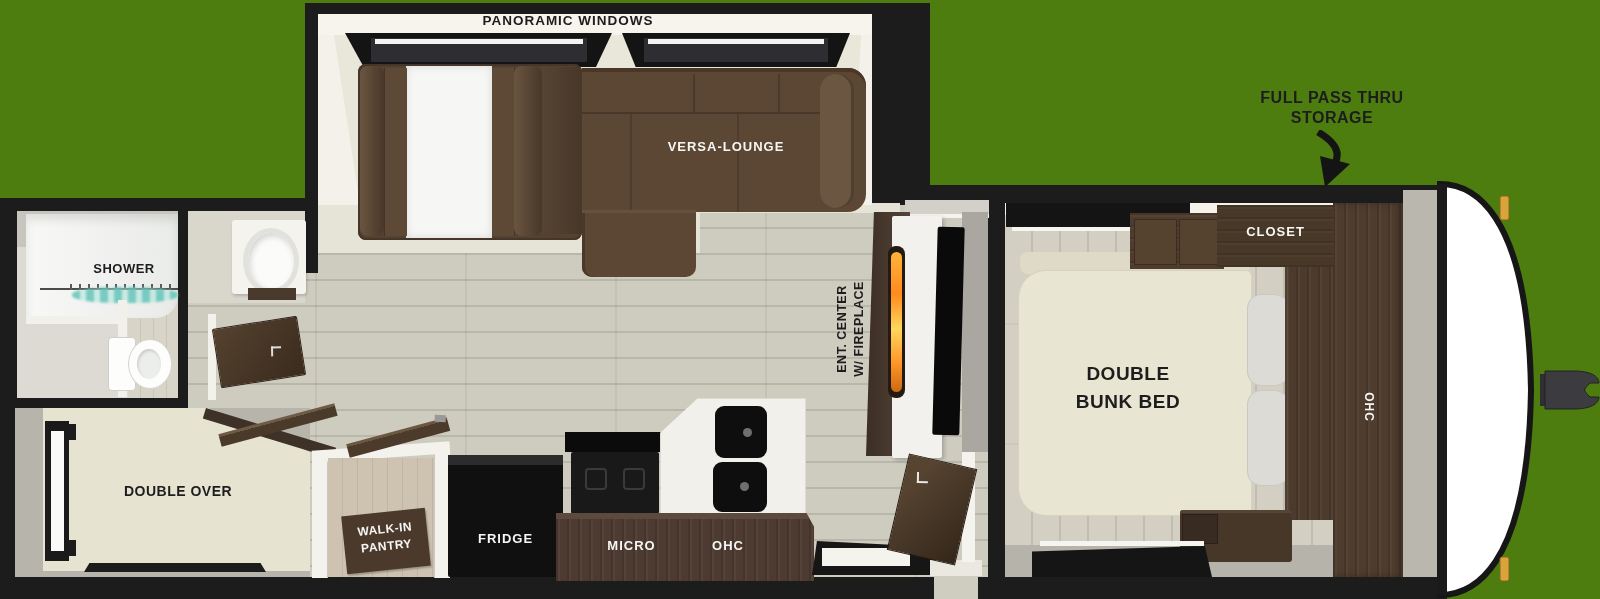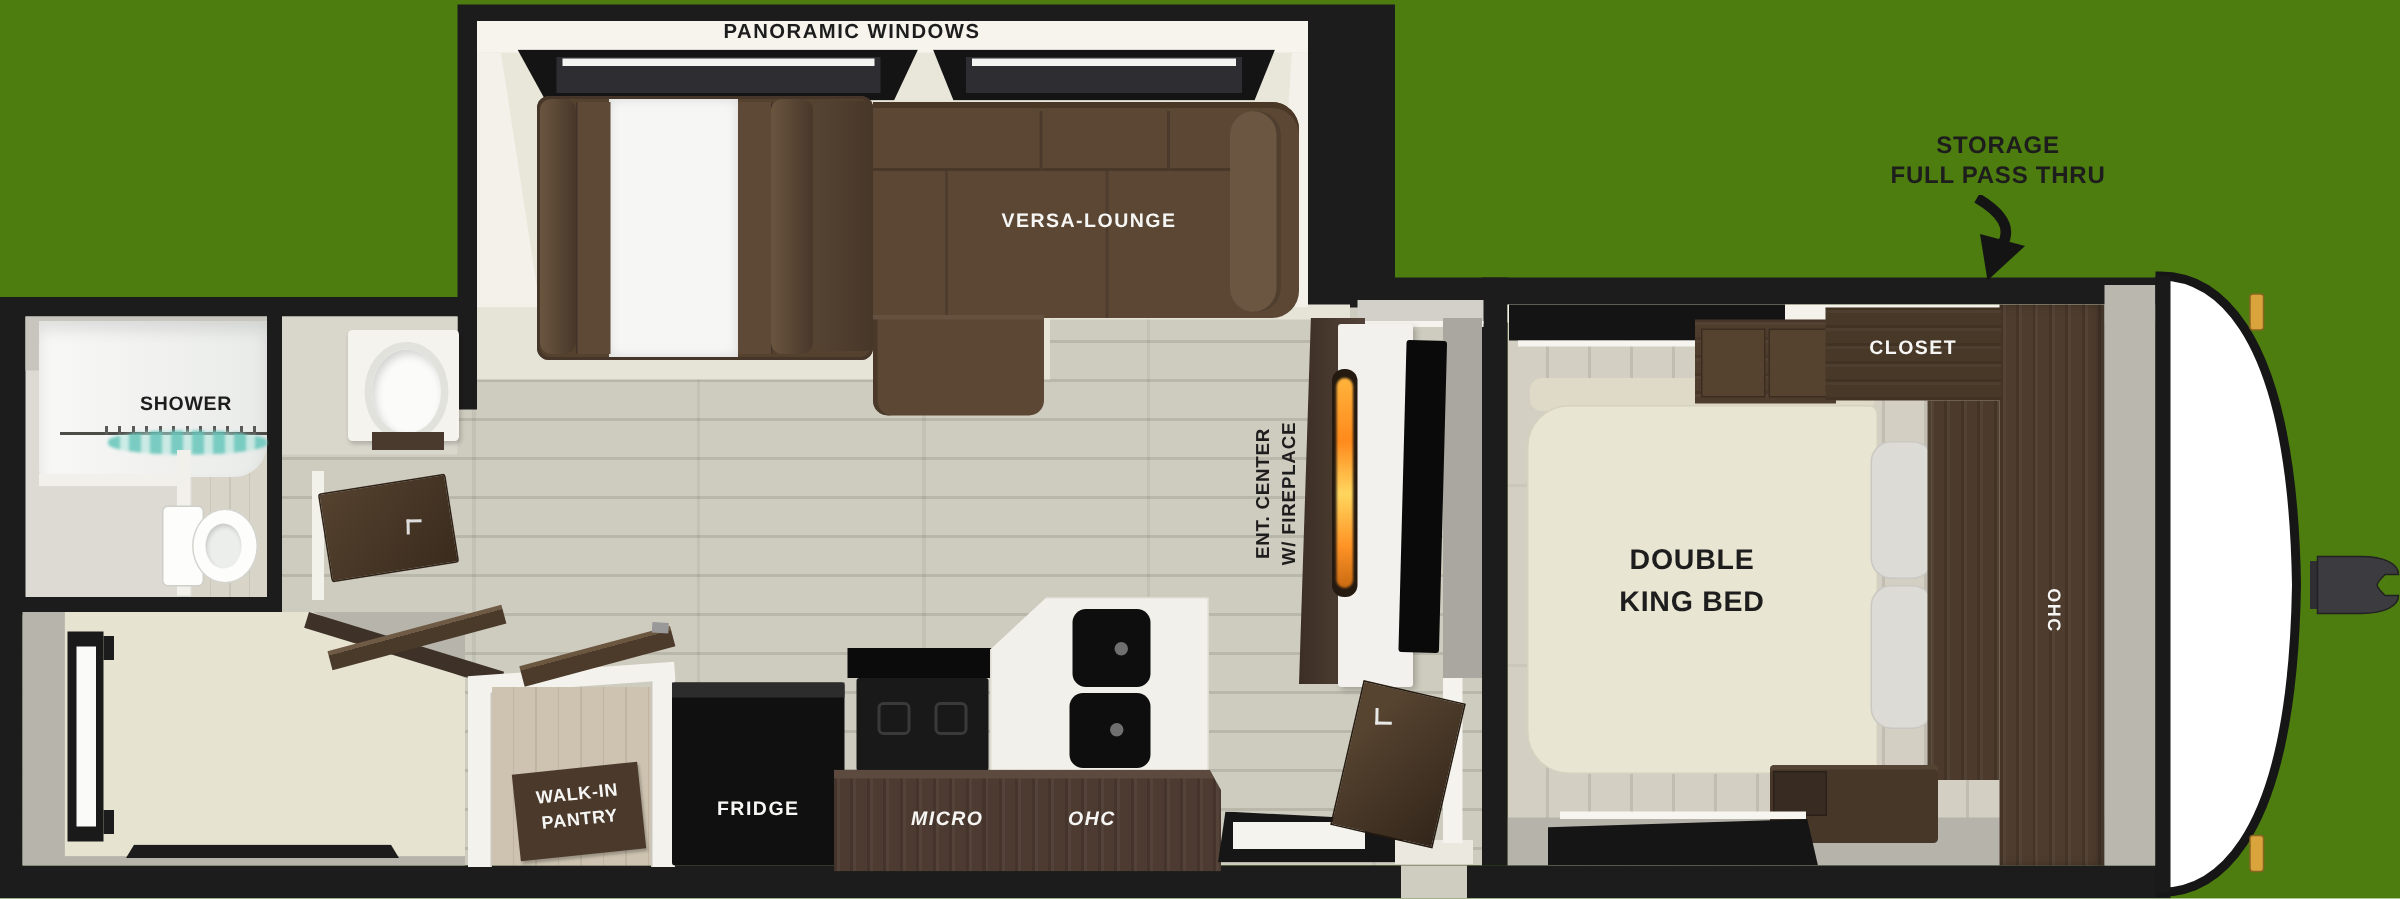--- a/index.html
+++ b/index.html
@@ -102,20 +102,21 @@
   <div class="abs" style="left:43px;top:408px;width:267px;height:163px;background:#e7e3d1;clip-path:polygon(0 0,62% 0,100% 27%,100% 100%,0 100%);"></div>
   <div class="abs" style="left:206px;top:408px;width:136px;height:11px;transform:rotate(17deg);transform-origin:left top;background:#3e3128;"></div>
   <div class="abs" style="left:220px;top:434px;width:120px;height:13px;transform:rotate(-15deg);transform-origin:left center;background:linear-gradient(180deg,#6e5a45 0 3px,#4a3a2a 3px 100%);"></div>
   <div class="abs" style="left:45px;top:421px;width:24px;height:140px;background:#1a1a1a;">
     <div class="abs" style="left:6px;top:10px;width:13px;height:120px;background:#fafaf8;"></div>
   </div>
   <div class="abs wall" style="left:69px;top:424px;width:7px;height:16px;"></div>
   <div class="abs wall" style="left:69px;top:540px;width:7px;height:16px;"></div>
   <div class="abs" style="left:84px;top:563px;width:182px;height:9px;background:#1c1c1c;clip-path:polygon(3% 0,97% 0,100% 100%,0 100%);"></div>
   <div class="abs lbl" style="left:68px;top:481px;width:220px;font-size:14px;line-height:20px;">
+    <div>DOUBLE OVER</div>
   </div>
 
   <div class="abs" style="left:312px;top:452px;width:16px;height:126px;background:#f3f2ec;box-shadow:inset -1px 0 0 #c9c7bf;"></div>
   <div class="abs" style="left:434px;top:452px;width:16px;height:126px;background:#f3f2ec;box-shadow:inset 1px 0 0 #c9c7bf;"></div>
   <div class="abs" style="left:312px;top:446px;width:138px;height:12px;background:#f3f2ec;transform:rotate(-4deg);"></div>
   <div class="abs" style="left:328px;top:458px;width:106px;height:119px;background:repeating-linear-gradient(90deg,#cdc3b0 0 14px,#bfb5a2 14px 15px);"></div>
   <div class="abs" style="left:344px;top:512px;width:84px;height:58px;transform:rotate(-6deg);background:#4b3a2c;box-shadow:1px 2px 2px rgba(0,0,0,.25);">
     <div class="abs lbl-w" style="left:0;top:9px;width:84px;font-size:12px;line-height:17px;letter-spacing:.5px;">
       <div>WALK-IN</div>
       <div>PANTRY</div>
@@ -134,21 +135,21 @@
     <div class="abs" style="left:14px;top:16px;width:18px;height:18px;border:2px solid #3a3a3a;border-radius:4px;"></div>
     <div class="abs" style="left:52px;top:16px;width:18px;height:18px;border:2px solid #3a3a3a;border-radius:4px;"></div>
   </div>
   <div class="abs" style="left:660px;top:398px;width:146px;height:117px;background:#f1f0ea;clip-path:polygon(0 30%,26% 0,100% 0,100% 100%,0 100%);box-shadow:inset 0 0 0 1px #dddbd2;"></div>
   <div class="abs" style="left:715px;top:406px;width:52px;height:52px;background:#0e0e0e;border-radius:9px;">
     <div class="abs" style="left:28px;top:22px;width:9px;height:9px;background:#6f6f6f;border-radius:50%;"></div>
   </div>
   <div class="abs" style="left:713px;top:462px;width:54px;height:50px;background:#0e0e0e;border-radius:9px;">
     <div class="abs" style="left:27px;top:20px;width:9px;height:9px;background:#6f6f6f;border-radius:50%;"></div>
   </div>
-  <div class="abs grain-v" style="left:556px;top:513px;width:258px;height:68px;background-color:#4d3b31;box-shadow:inset 0 6px 0 #5d4a3e;clip-path:polygon(0 0,97% 0,100% 20%,100% 100%,0 100%);font-style:italic;">
+  <div class="abs grain-v" style="left:556px;top:513px;width:258px;height:68px;background-color:#4d3b31;box-shadow:inset 0 6px 0 #5d4a3e;clip-path:polygon(0 0,97% 0,100% 20%,100% 100%,0 100%);">
     <div class="abs lbl-w" style="left:38px;top:25px;width:75px;font-size:13px;">MICRO</div>
     <div class="abs lbl-w" style="left:137px;top:25px;width:70px;font-size:13px;">OHC</div>
   </div>
 
   <div class="abs" style="left:905px;top:200px;width:84px;height:16px;background:#d2d0c8;"></div>
   <div class="abs" style="left:905px;top:214px;width:84px;height:4px;background:#f4f3ed;"></div>
   <div class="abs" style="left:962px;top:212px;width:26px;height:240px;background:#a9a7a0;"></div>
   <div class="abs" style="left:866px;top:212px;width:44px;height:244px;background:linear-gradient(90deg,#3c2e24,#55443a);clip-path:polygon(18% 0,100% 0,100% 100%,0 100%);"></div>
   <div class="abs" style="left:892px;top:216px;width:50px;height:242px;background:#f2f1ed;border-radius:2px;box-shadow:2px 2px 4px rgba(0,0,0,.22);"></div>
   <div class="abs" style="left:888px;top:246px;width:17px;height:152px;background:#241a10;border-radius:8px;"></div>
@@ -169,21 +170,21 @@
     <div class="abs" style="left:12px;top:14px;width:9px;height:9px;border-left:2px solid #e8e8e8;border-bottom:2px solid #e8e8e8;transform:rotate(-12deg);"></div>
   </div>
 
   <div class="abs white-band" style="left:1005px;top:203px;width:432px;height:12px;"></div>
   <div class="abs" style="left:1006px;top:203px;width:184px;height:24px;background:#141414;"></div>
   <div class="abs" style="left:1012px;top:227px;width:172px;height:4px;background:#f6f5ef;"></div>
   <div class="abs" style="left:1020px;top:252px;width:230px;height:22px;background:#dfdac8;border-radius:8px;"></div>
   <div class="abs" style="left:1018px;top:270px;width:232px;height:244px;background:#e9e5d3;border:1px solid #d6d2bf;border-radius:28px 6px 6px 28px;"></div>
   <div class="abs lbl" style="left:1028px;top:360px;width:200px;font-size:19px;line-height:28px;letter-spacing:.5px;">
     <div>DOUBLE</div>
-    <div>KING BED</div>
+    <div>BUNK BED</div>
   </div>
   <div class="abs" style="left:1247px;top:294px;width:40px;height:90px;background:#dcdbd5;border:1px solid #c9c8c2;border-radius:14px;"></div>
   <div class="abs" style="left:1247px;top:390px;width:40px;height:94px;background:#dcdbd5;border:1px solid #c9c8c2;border-radius:14px;"></div>
 
   <div class="abs grain-v" style="left:1285px;top:267px;width:48px;height:253px;background-color:#4c3b2c;box-shadow:inset 3px 0 0 rgba(255,255,255,.06);"></div>
   <div class="abs grain-v" style="left:1333px;top:203px;width:70px;height:374px;background-color:#4e3c2e;box-shadow:inset -4px 0 6px rgba(0,0,0,.25);"></div>
   <div class="abs lbl-w" style="left:1340px;top:399px;width:56px;height:16px;font-size:12px;transform:rotate(90deg);">OHC</div>
 
   <div class="abs grain-h" style="left:1130px;top:213px;width:94px;height:56px;background-color:#4e3c2d;">
     <div class="abs" style="left:4px;top:6px;width:41px;height:44px;background:#55432f;border:1px solid #3a2c20;"></div>
@@ -204,21 +205,21 @@
   <svg class="abs" style="left:1430px;top:168px;" width="170" height="431" viewBox="1430 168 170 431">
     <rect x="1540" y="374" width="14" height="32" fill="#2e2e33"></rect>
     <path fill="#3b3b40" stroke="#222" stroke-width="1" d="M1545,371 L1574,371 C1590,371 1599,376 1599,383 L1590,383 C1583,390 1583,390 1590,397 L1599,397 C1599,404 1590,409 1574,409 L1545,409 Z"></path>
     <path fill="#ffffff" stroke="#161616" stroke-width="6" d="M1440,184 C1470,184 1528,206 1531,390 C1528,574 1470,595 1440,595 L1440,184 Z"></path>
     <rect x="1437" y="184" width="10" height="411" fill="#1a1a1a"></rect>
     <rect x="1500" y="196" width="9" height="24" rx="2" fill="#d9a43c" stroke="#8a6420"></rect>
     <rect x="1500" y="557" width="9" height="24" rx="2" fill="#d9a43c" stroke="#8a6420"></rect>
   </svg>
 
   <div class="abs lbl" style="left:1232px;top:88px;width:200px;font-size:16px;line-height:20px;">
+    <div>FULL PASS THRU</div>
     <div>STORAGE</div>
-    <div>FULL PASS THRU</div>
   </div>
   <svg class="abs" style="left:1290px;top:130px;" width="80" height="60" viewBox="0 0 80 60">
     <path d="M28,2 C45,12 51,22 45,33" stroke="#141414" stroke-width="7" fill="none"></path>
     <path d="M30,26 L60,34 L35,57 Z" fill="#141414"></path>
   </svg>
 
 </div>
 
 </body></html>

